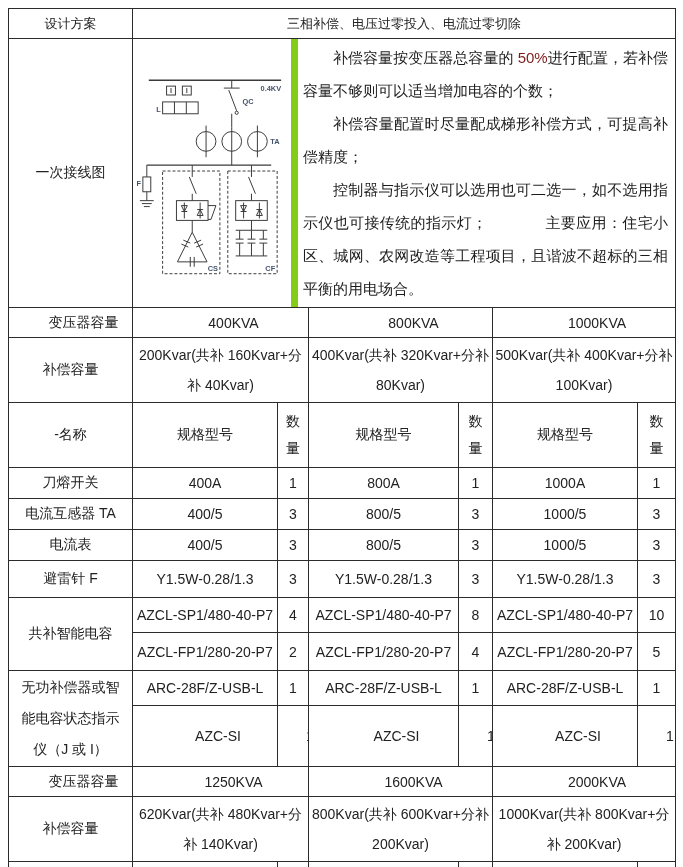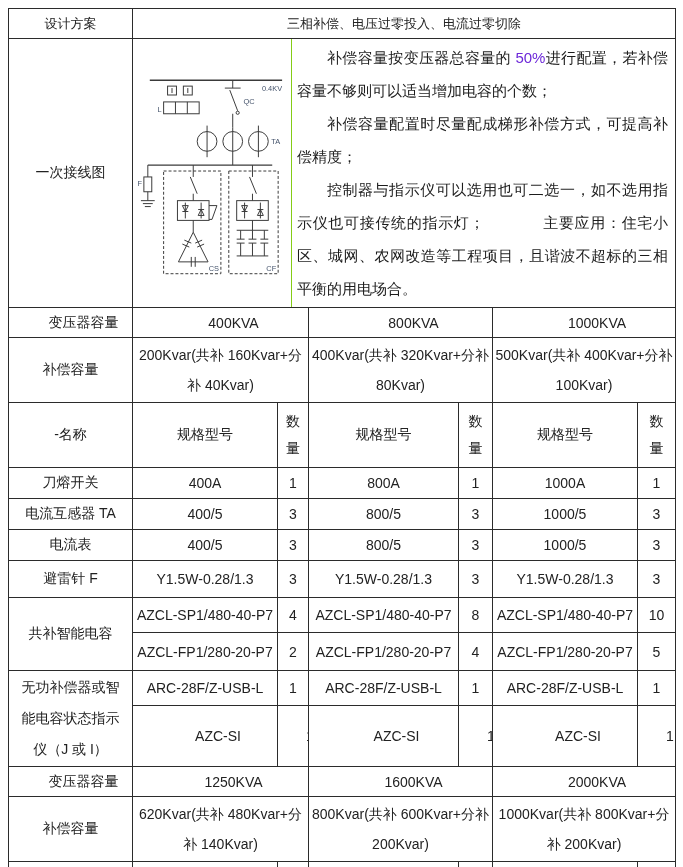--- a/index.html
+++ b/index.html
@@ -17,24 +17,24 @@
   tr.r9 td{height:34px;}
   tr.r10 td{height:32px;}
   tr.r11 td{height:35px;}
   tr.r12 td{height:32px;}
   tr.r13 td{height:58px;padding-left:28px;}
   td.kvar{line-height:30px;margin-left:32px;}
   td.qtyhead{line-height:27px;word-break:break-all;padding:0 6px;}
   td.ctrl-label{line-height:31px;padding:1px 6px;text-align:center;}
   td.diag-wrap{padding:0;}
   .diag-flex{display:flex;height:100%;align-items:stretch;}
-  .diag-box{width:158px;border-right:1px solid #84cc16;display:flex;align-items:center;justify-content:center;}
+  .diag-box{width:158px;border-right:7px solid #84cc16;display:flex;align-items:center;font-weight:bold;}
   .notes-box{flex:1;padding:2px 7px 2px 5px;text-align:justify;}
   p.note{margin:0;text-indent:2em;font-size:15px;line-height:33px;color:#1c1c1c;}
-  span.pct{color:#6d28d9;}
+  span.pct{color:#7f1d1d;}
   span.gap{display:inline-block;width:58px;}
   svg text{font-family:"Liberation Sans","DejaVu Sans",sans-serif;}
 </style>
 </head>
 <body>
 
 <table class="spec">
   <colgroup>
     <col class="c0">
       <col class="c1">

